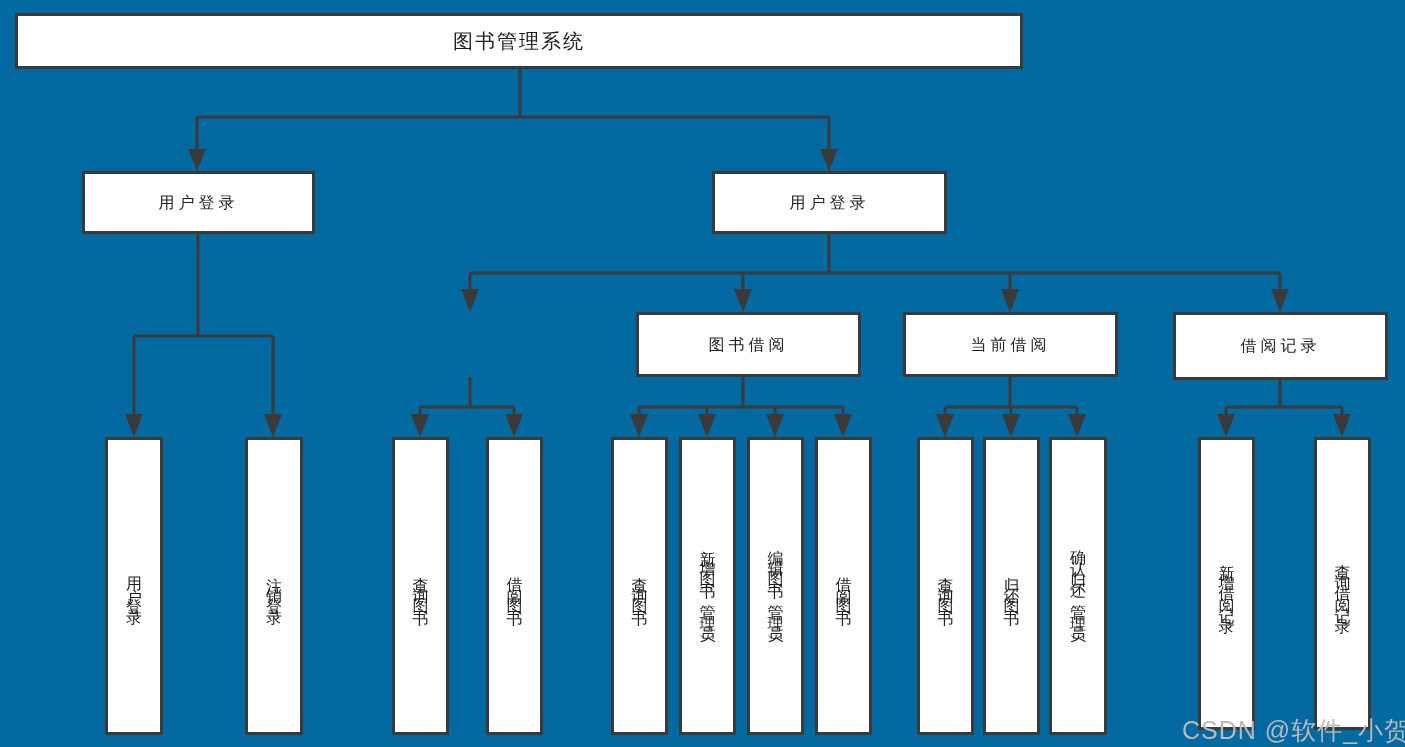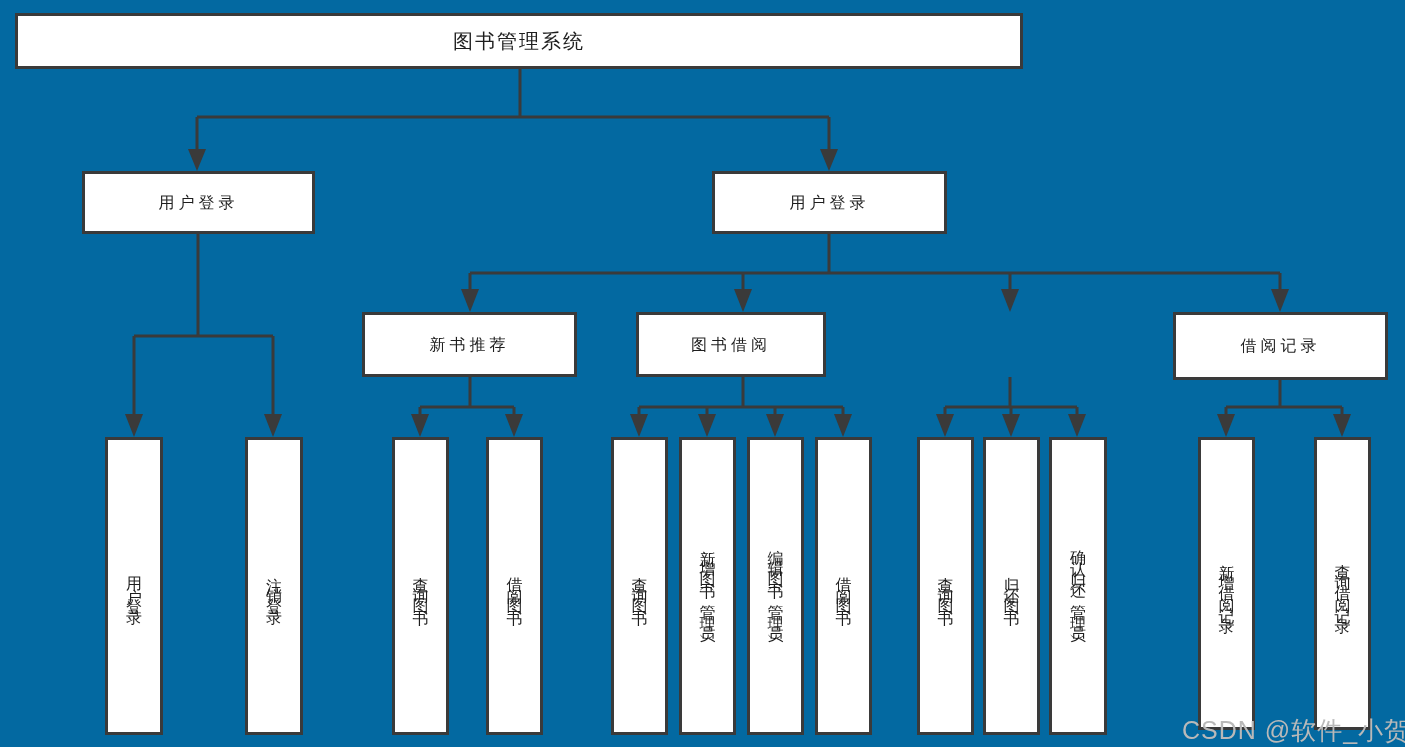--- a/index.html
+++ b/index.html
@@ -67,22 +67,22 @@
       <polygon points="1217,414 1235,414 1226,437"></polygon>
       <polygon points="1333,414 1351,414 1342,437"></polygon>
     </g>
   </svg>
 
   <div class="node hnode root" style="left:15px;top:13px;width:1008px;height:56px">图书管理系统</div>
 
   <div class="node hnode" style="left:82px;top:171px;width:233px;height:63px">用户登录</div>
   <div class="node hnode" style="left:712px;top:171px;width:235px;height:63px">用户登录</div>
 
-  <div class="node hnode" style="left:362px;top:312px;width:215px;height:65px">新书推荐</div>
-  <div class="node hnode" style="left:636px;top:312px;width:190px;height:65px">图书借阅</div>
+  <div class="node hnode" style="left:636px;top:312px;width:225px;height:65px">图书借阅</div>
+  <div class="node hnode" style="left:903px;top:312px;width:215px;height:65px">当前借阅</div>
   <div class="node hnode" style="left:1173px;top:312px;width:215px;height:68px">借阅记录</div>
 
   <div class="node vnode" style="left:105px;top:437px;width:58px;height:298px">
     <span>用户登录</span>
     </div>
   <div class="node vnode" style="left:245px;top:437px;width:58px;height:298px">
     <span>注销登录</span>
     </div>
 
   <div class="node vnode" style="left:392px;top:437px;width:57px;height:298px">

